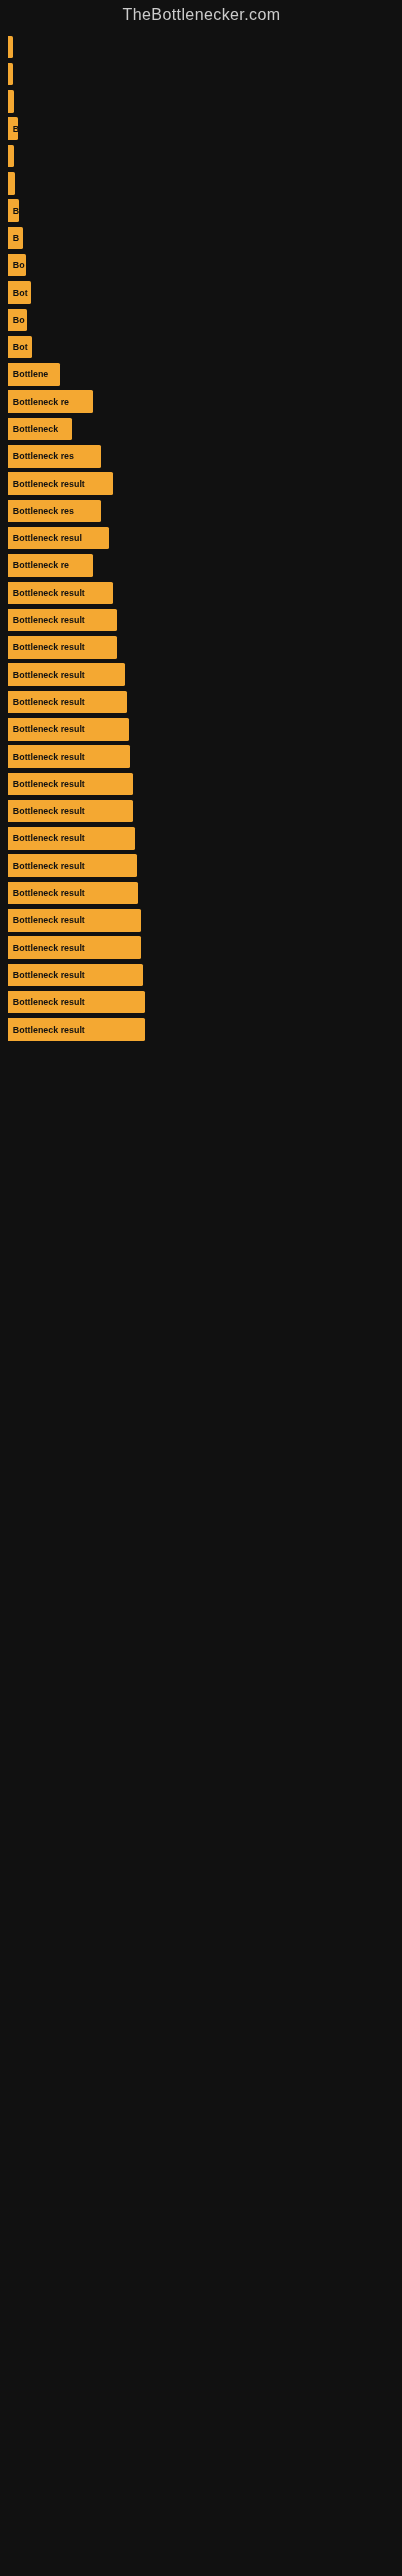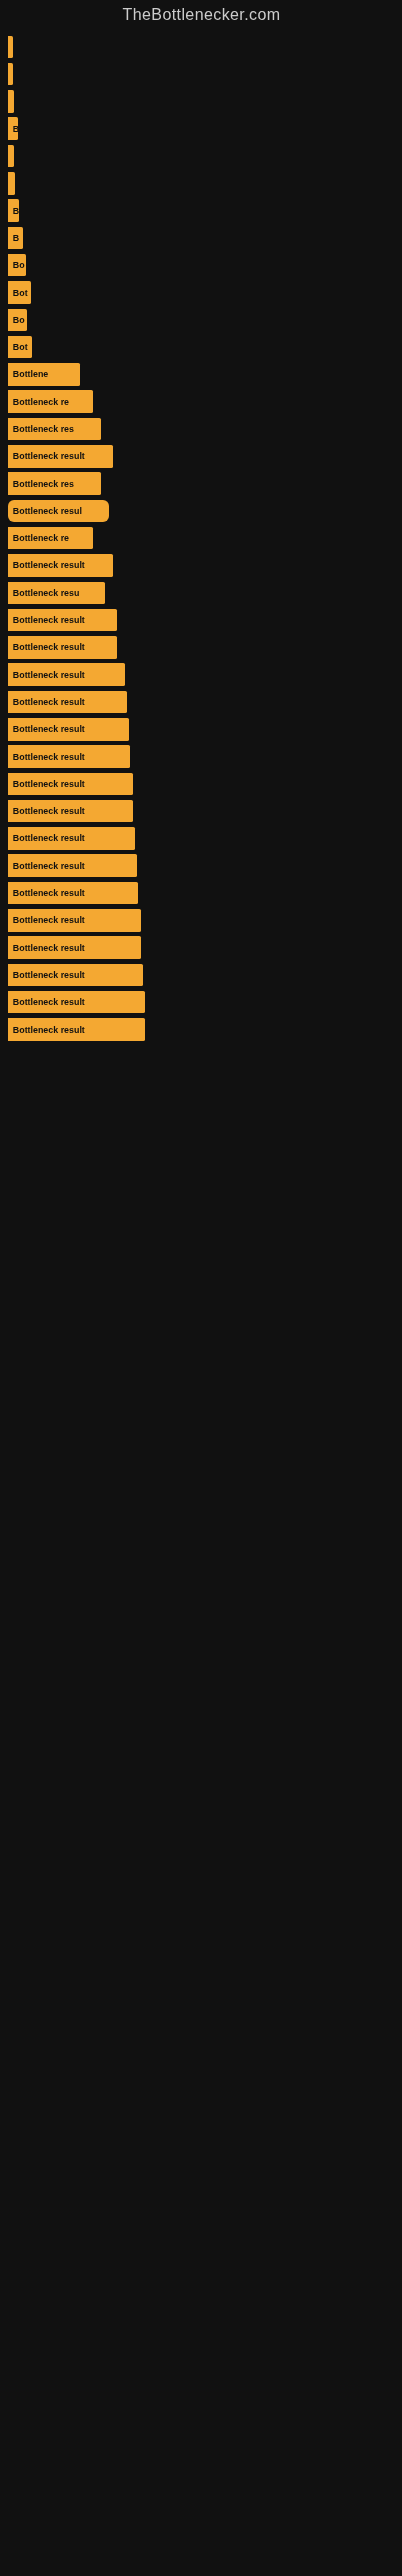--- a/index.html
+++ b/index.html
@@ -106,65 +106,65 @@
       <div class="bar" style="width: 19.3px;">
         <span class="bar-label">Bo</span>
       </div>
     </div>
     <div class="bar-row">
       <div class="bar" style="width: 24px;">
         <span class="bar-label">Bot</span>
       </div>
     </div>
     <div class="bar-row">
-      <div class="bar" style="width: 72px;">
+      <div class="bar" style="width: 52px;">
         <span class="bar-label">Bottlene</span>
       </div>
     </div>
     <div class="bar-row">
       <div class="bar" style="width: 85px;">
         <span class="bar-label">Bottleneck re</span>
       </div>
     </div>
     <div class="bar-row">
+      <div class="bar" style="width: 64px;">
+        <span class="bar-label">Bottleneck</span>
+      </div>
+    </div>
+    <div class="bar-row">
       <div class="bar" style="width: 93px;">
         <span class="bar-label">Bottleneck res</span>
       </div>
     </div>
     <div class="bar-row">
       <div class="bar" style="width: 105px;">
         <span class="bar-label">Bottleneck result</span>
       </div>
     </div>
     <div class="bar-row">
       <div class="bar" style="width: 93px;">
         <span class="bar-label">Bottleneck res</span>
       </div>
     </div>
     <div class="bar-row">
-      <div class="bar" style="width: 101px; border-radius: 6px;">
+      <div class="bar" style="width: 101px;">
         <span class="bar-label">Bottleneck resul</span>
       </div>
     </div>
     <div class="bar-row">
       <div class="bar" style="width: 85px;">
         <span class="bar-label">Bottleneck re</span>
       </div>
     </div>
     <div class="bar-row">
       <div class="bar" style="width: 105px;">
         <span class="bar-label">Bottleneck result</span>
       </div>
     </div>
     <div class="bar-row">
-      <div class="bar" style="width: 97px;">
-        <span class="bar-label">Bottleneck resu</span>
-      </div>
-    </div>
-    <div class="bar-row">
       <div class="bar" style="width: 109px;">
         <span class="bar-label">Bottleneck result</span>
       </div>
     </div>
     <div class="bar-row">
       <div class="bar" style="width: 109px;">
         <span class="bar-label">Bottleneck result</span>
       </div>
     </div>
     <div class="bar-row">

